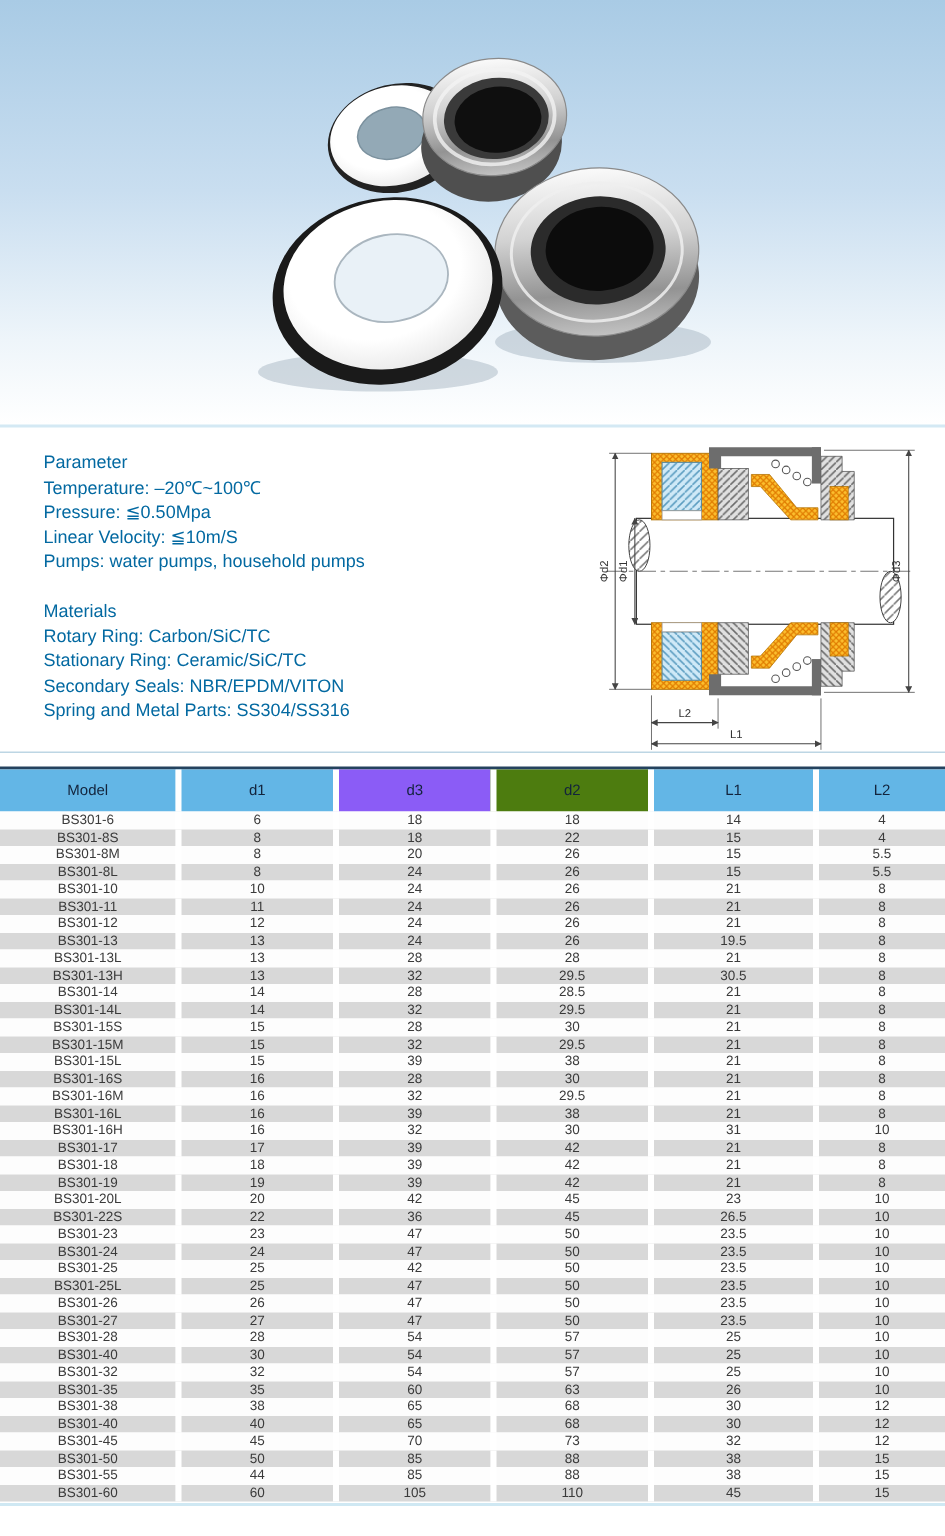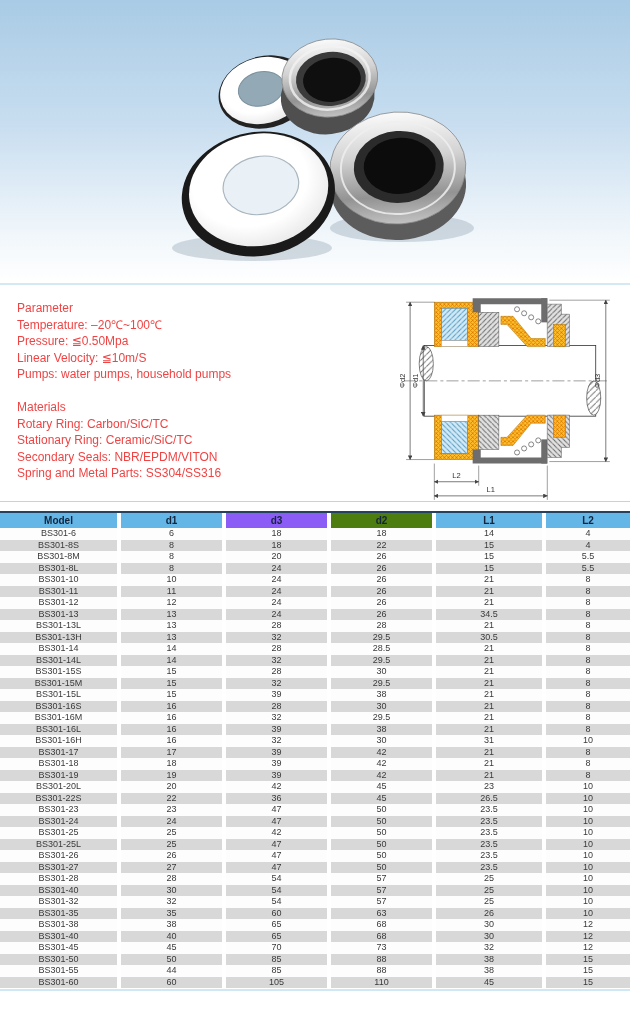--- a/index.html
+++ b/index.html
@@ -6,34 +6,34 @@
   html,body { width:630px; height:1024px; background:#fff; overflow:hidden;
               font-family:"Liberation Sans", sans-serif; }
   .page { position:relative; width:630px; height:1024px; background:#fff; }
 
   
   .photo-section { position:absolute; left:0; top:0; width:630px; height:283px; }
   .photo-section svg { display:block; }
   .photo-divider { position:absolute; left:0; top:283px; width:630px; height:2px; background:#d4e9f4; }
 
   
-  .specs { position:absolute; left:17px; top:300px; width:360px;
-           color:#ef4444; font-size:12px; line-height:16.5px; }
+  .specs { position:absolute; left:29px; top:300px; width:360px;
+           color:#0369a1; font-size:12px; line-height:16.5px; }
   .spec-title { font-size:12px; }
   .spec-gap { height:16.5px; }
 
   
   .diagram { position:absolute; left:396px; top:288px; width:232px; height:216px; }
 
   
   .hairline { position:absolute; left:0; top:501px; width:630px; height:1px; background:#bdd6e4; }
   .table-section { position:absolute; left:0; top:511px; width:630px; }
   .table-top-line { width:630px; height:2px; }
   table { width:630px; border-collapse:separate; border-spacing:0; table-layout:fixed; }
-  th { height:15px; font-weight:bold; font-size:10px; color:#13243c;
+  th { height:28px; font-weight:normal; font-size:10px; color:#13243c;
        text-align:center; vertical-align:middle;margin-left:48px; }
   td { height:11.5px; font-size:9px; color:#3a3a3a; text-align:center;
        vertical-align:middle; line-height:11.5px; }
   th:not(:first-child), td:not(:first-child) { border-left:4px solid #fff; }
   tbody tr:nth-child(even) td { background:#d8d8d8; }
   tbody tr:nth-child(odd) td { background:#fdfdfd; }
   .table-bottom-line { width:630px; height:2px; background:#cfe8f3; margin-top:1px; }
 </style>
 </head>
 <body>
@@ -272,21 +272,21 @@
             <td>24</td>
             <td>26</td>
             <td>21</td>
             <td>8</td>
           </tr>
           <tr>
             <td>BS301-13</td>
             <td>13</td>
             <td>24</td>
             <td>26</td>
-            <td>34.5</td>
+            <td>19.5</td>
             <td>8</td>
           </tr>
           <tr>
             <td>BS301-13L</td>
             <td>13</td>
             <td>28</td>
             <td>28</td>
             <td>21</td>
             <td>8</td>
           </tr>

